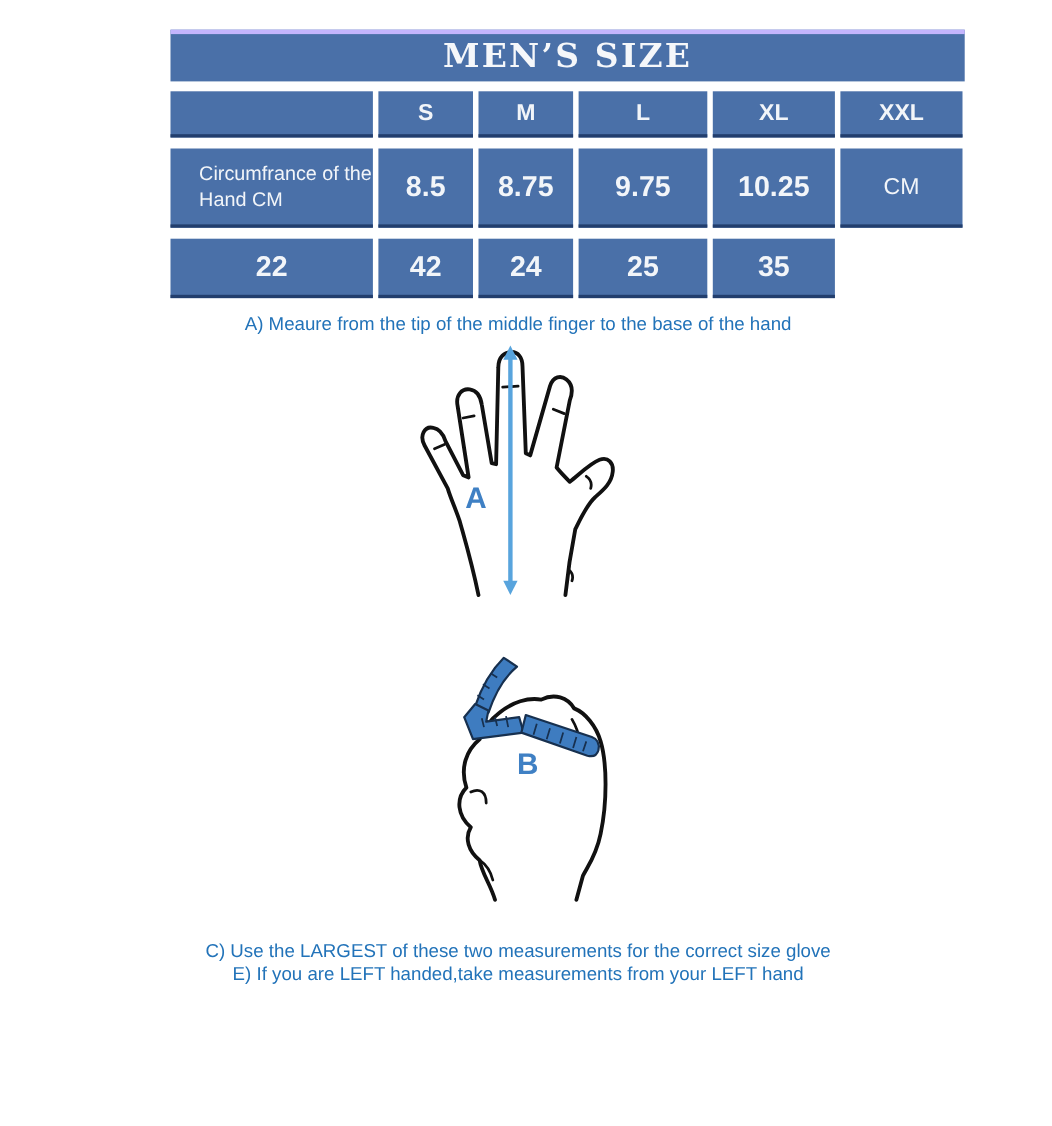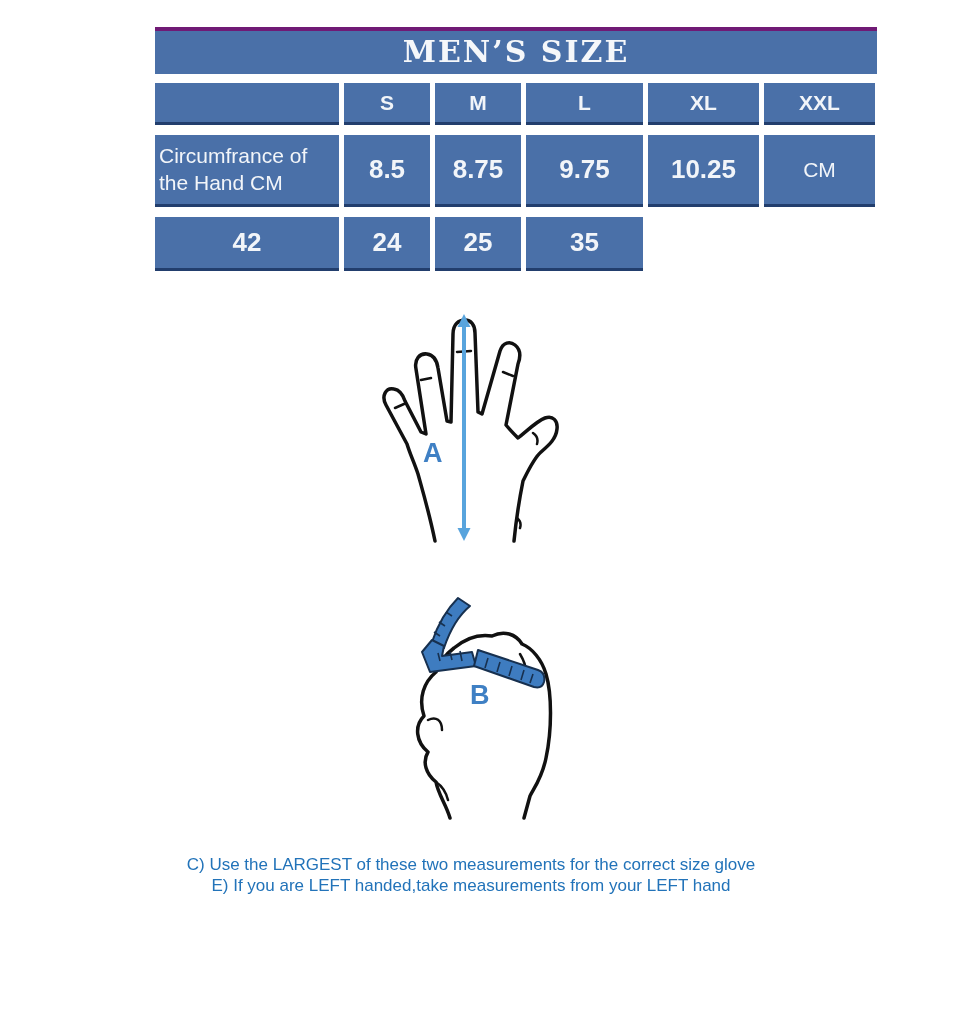--- a/index.html
+++ b/index.html
@@ -2,37 +2,37 @@
 <html><head>
 <meta charset="utf-8">
 <style>
   html,body{margin:0;padding:0;background:#ffffff;}
   body{font-family:"Liberation Sans", sans-serif;}
   .canvas{position:relative;width:956px;height:1024px;background:#ffffff;overflow:hidden;}
 
   
   .size-table{position:absolute;left:155px;top:27px;width:722px;}
   .title-band{
-    box-sizing:border-box;height:47px;background:#4a70a8;border-top:4px solid #701a75;
+    box-sizing:border-box;height:47px;background:#4a70a8;border-top:4px solid #c4b5fd;
     color:#f5f7fa;text-align:center;line-height:42px;
     font-family:"DejaVu Serif", serif;font-weight:bold;font-size:30px;letter-spacing:2px;
     margin-bottom:9px;
   }
   .tgrid{
     display:grid;
     grid-template-columns:184px 86px 86px 117px 111px 111px;
     grid-template-rows:42px 72px 54px;
     gap:10px 5px;
   }
   .cell{
     box-sizing:border-box;background:#4a70a8;border-bottom:3px solid #223e6d;
     color:#f2f5f9;display:flex;align-items:center;justify-content:center;
   }
   .cell.head{font-size:21px;font-weight:bold;}
-  .cell.rowlabel{font-size:21px;justify-content:flex-start;text-align:left;padding-left:4px;line-height:1.25;}
+  .cell.rowlabel{font-size:18px;justify-content:flex-start;text-align:left;padding-left:26px;line-height:1.25;}
   .cell.rowlabel2{font-size:21px;}
   .cell.val{font-size:26px;font-weight:bold;}
 
   
   .inst{
     position:absolute;left:0;width:942px;text-align:center;color:#2273b9;
     font-size:17px;line-height:20.5px;
   }
   .inst-a{top:285px;}
   .inst-b{top:559px;}
@@ -59,27 +59,29 @@
       <div class="cell head">XL</div>
       <div class="cell head">XXL</div>
 
       <div class="cell rowlabel">Circumfrance of the Hand CM</div>
       <div class="cell val">8.5</div>
       <div class="cell val">8.75</div>
       <div class="cell val">9.75</div>
       <div class="cell val">10.25</div>
 
       <div class="cell rowlabel2">CM</div>
+      <div class="cell val">22</div>
       <div class="cell val">42</div>
       <div class="cell val">24</div>
       <div class="cell val">25</div>
       <div class="cell val">35</div>
     </div>
   </div>
 
+  <div class="inst inst-a">A) Meaure from the tip of the middle finger to the base of the hand</div>
 
   <svg class="diag diag-a" width="190" height="232" viewBox="0 0 190 232" xmlns="http://www.w3.org/2000/svg">
     <g>
       <path fill="#ffffff" stroke="#111111" stroke-width="3.5" stroke-linecap="round" stroke-linejoin="round" d="M 64 229
            C 58 200, 52 180, 47 162
            C 43 150, 39 142, 36 132
            L 15 93
            C 10 84, 15 75, 23 77
            C 29 78, 32 83, 34 89
            L 50 120 L 55 122

